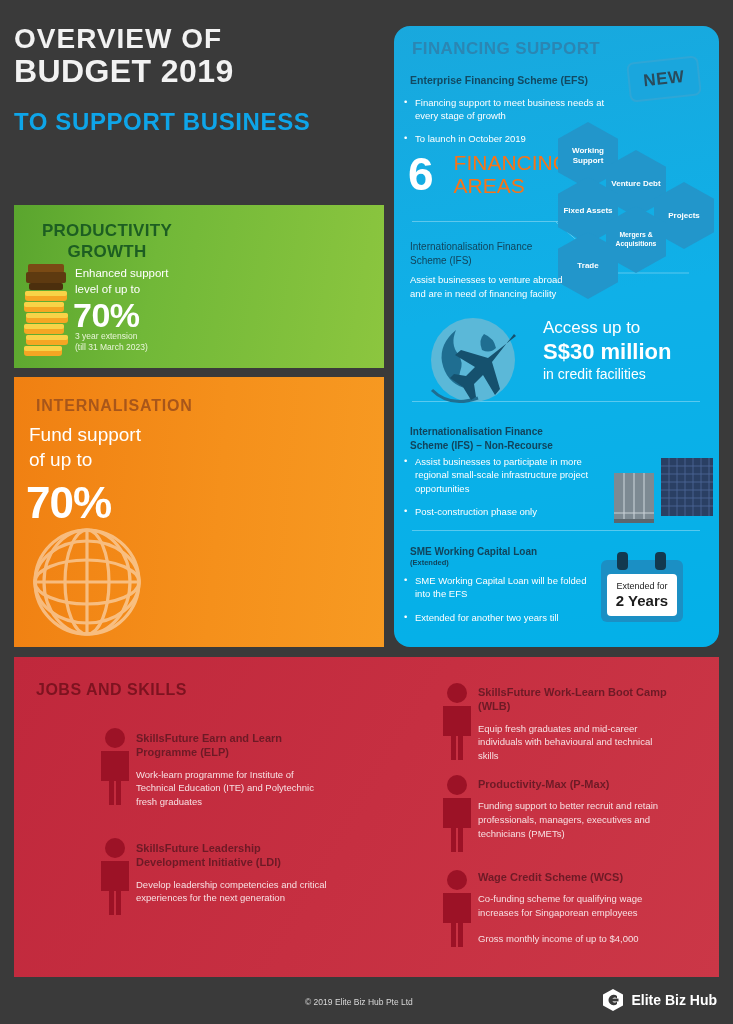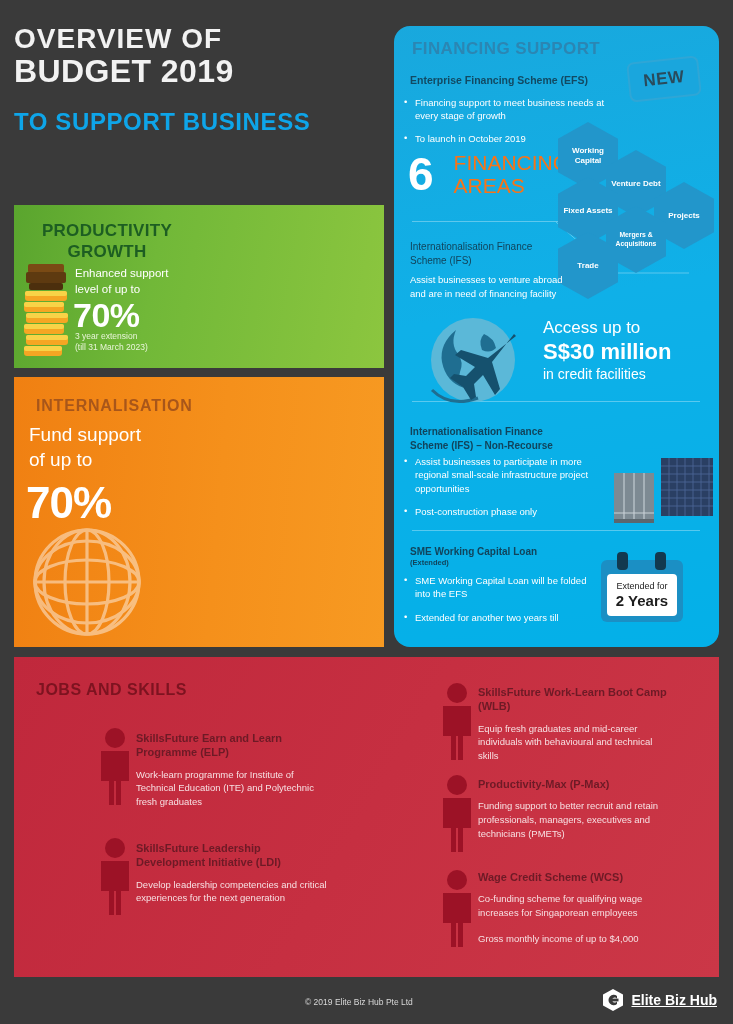--- a/index.html
+++ b/index.html
@@ -196,21 +196,21 @@
   .r-h { color: #6e1a26; font-size: 11px; font-weight: bold; line-height: 1.3; }
   .r-b { color: #f7dfe2; font-size: 9.5px; line-height: 1.45; margin-top: 8px; }
   .r-b2 { color: #f7dfe2; font-size: 9.5px; line-height: 1.45; margin-top: 12px; }
 
   
   .copyright {
     position: absolute; left: 305px; top: 997px;
     color: #d8d8d8; font-size: 8.5px;
   }
   .brand { position: absolute; right: 16px; top: 988px; display: flex; align-items: center; }
-  .brand-name { color: #ffffff; font-size: 14px; font-weight: bold; margin-left: 6px; text-decoration: underline; }
+  .brand-name { color: #ffffff; font-size: 14px; font-weight: bold; margin-left: 6px; }
 </style>
 </head>
 <body>
 
 <div class="canvas">
 
   <div class="header">
     <div class="h-line1">OVERVIEW OF</div>
     <div class="h-line2">BUDGET 2019</div>
     <div class="h-line3">TO SUPPORT BUSINESS</div>
@@ -299,21 +299,21 @@
     <li>Financing support to meet business needs at every stage of growth</li>
     <li>To launch in October 2019</li>
   </ul>
   <div class="six-wrap">
     <div class="six-num">6</div>
     <div class="six-txt" style="white-space:pre-line">FINANCING
 AREAS</div>
   </div>
 
   <div class="hexes">
-    <div class="hex" style="left:6px;top:0px;">Working Capital</div>
+    <div class="hex" style="left:6px;top:0px;">Working Support</div>
     <div class="hex" style="left:54px;top:28px;">Venture Debt</div>
     <div class="hex" style="left:6px;top:55px;">Fixed Assets</div>
     <div class="hex" style="left:102px;top:60px;">Projects</div>
     <div class="hex small" style="left:54px;top:84px;">Mergers &amp; Acquisitions</div>
     <div class="hex" style="left:6px;top:110px;">Trade</div>
   </div>
 
   <div class="b-ifs-h">Internationalisation Finance Scheme (IFS)</div>
   <div class="b-ifs-b">Assist businesses to venture abroad and are in need of financing facility</div>
 

